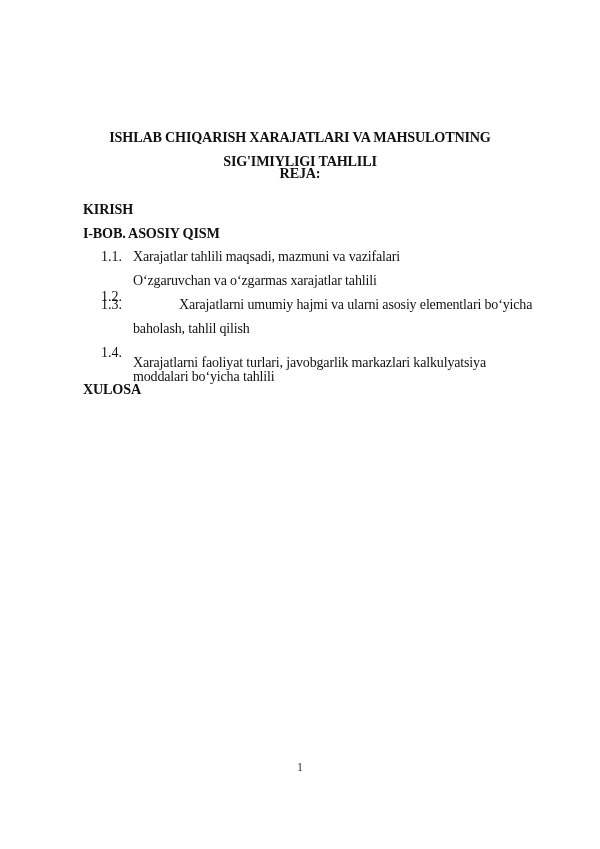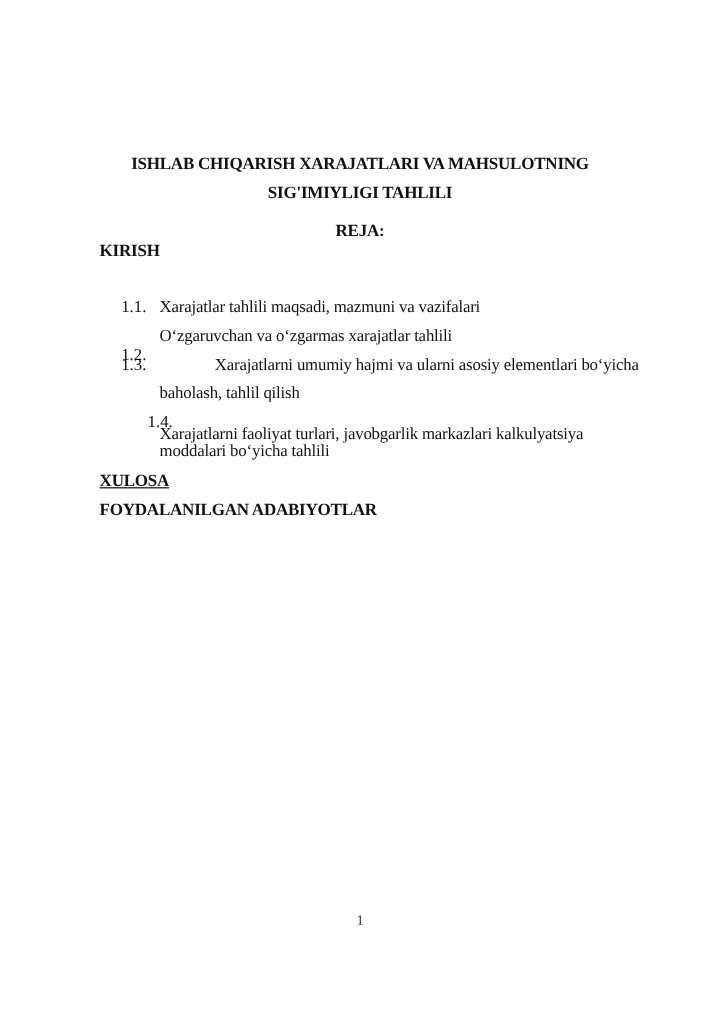--- a/index.html
+++ b/index.html
@@ -67,43 +67,43 @@
       color: #333333;
     }
   </style>
 </head>
 <body>
 
 <div class="page">
 
   <div class="title-line" style="top:128px;">ISHLAB CHIQARISH XARAJATLARI VA MAHSULOTNING</div>
   <div class="title-line" style="top:152px;">SIG'IMIYLIGI TAHLILI</div>
-  <div class="title-line" style="top:184px;">REJA:</div>
+  <div class="title-line" style="top:164px;">REJA:</div>
 
   <div class="heading" style="top:200px;">KIRISH</div>
+  <div class="heading" style="top:224px;">I-BOB. ASOSIY QISM</div>
 
   <div>
     <span class="item-num" style="top:248px;">1.1.</span>
     <span class="item-text" style="top:248px;">Xarajatlar tahlili maqsadi, mazmuni va vazifalari</span>
   </div>
 
   <div>
     <span class="item-num" style="top:288px;">1.2.</span>
     <span class="item-text" style="top:272px;">O‘zgaruvchan va o‘zgarmas xarajatlar tahlili</span>
   </div>
 
   <div>
     <span class="item-num" style="top:296px;">1.3.</span>
     <span class="item-text" style="top:296px;margin-left:46px;">Xarajatlarni umumiy hajmi va ularni asosiy elementlari bo‘yicha</span>
     <span class="item-text" style="top:320px;">baholash, tahlil qilish</span>
   </div>
 
   <div>
-    <span class="item-num" style="top:344px;margin-left:22px;">1.4.</span>
+    <span class="item-num" style="top:344px;">1.4.</span>
     <span class="item-text" style="top:354px;">Xarajatlarni faoliyat turlari, javobgarlik markazlari kalkulyatsiya</span>
     <span class="item-text" style="top:368px;">moddalari bo‘yicha tahlili</span>
   </div>
 
-  <div class="heading" style="top:392px;text-decoration:underline;">XULOSA</div>
-  <div class="heading" style="top:416px;">FOYDALANILGAN ADABIYOTLAR</div>
+  <div class="heading" style="top:380px;">XULOSA</div>
 
   <div class="page-number">1</div>
 </div>
 
 </body></html>

